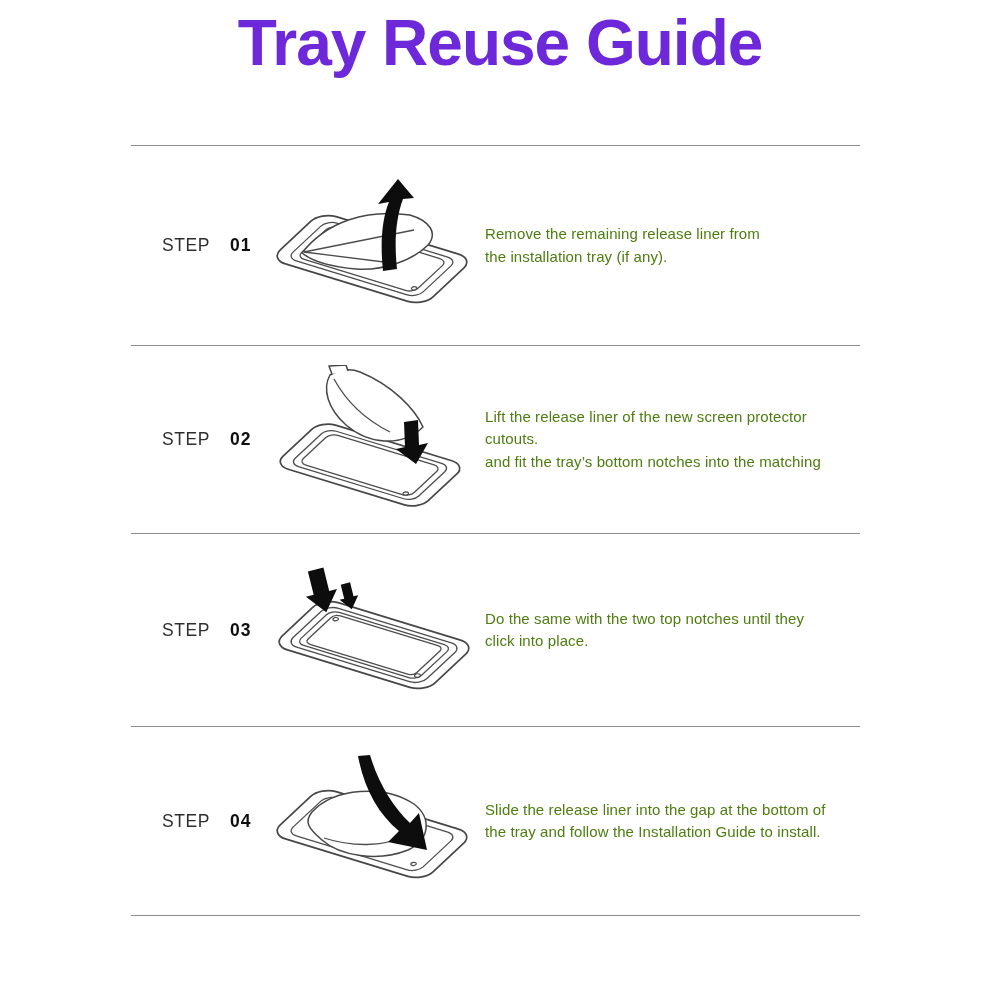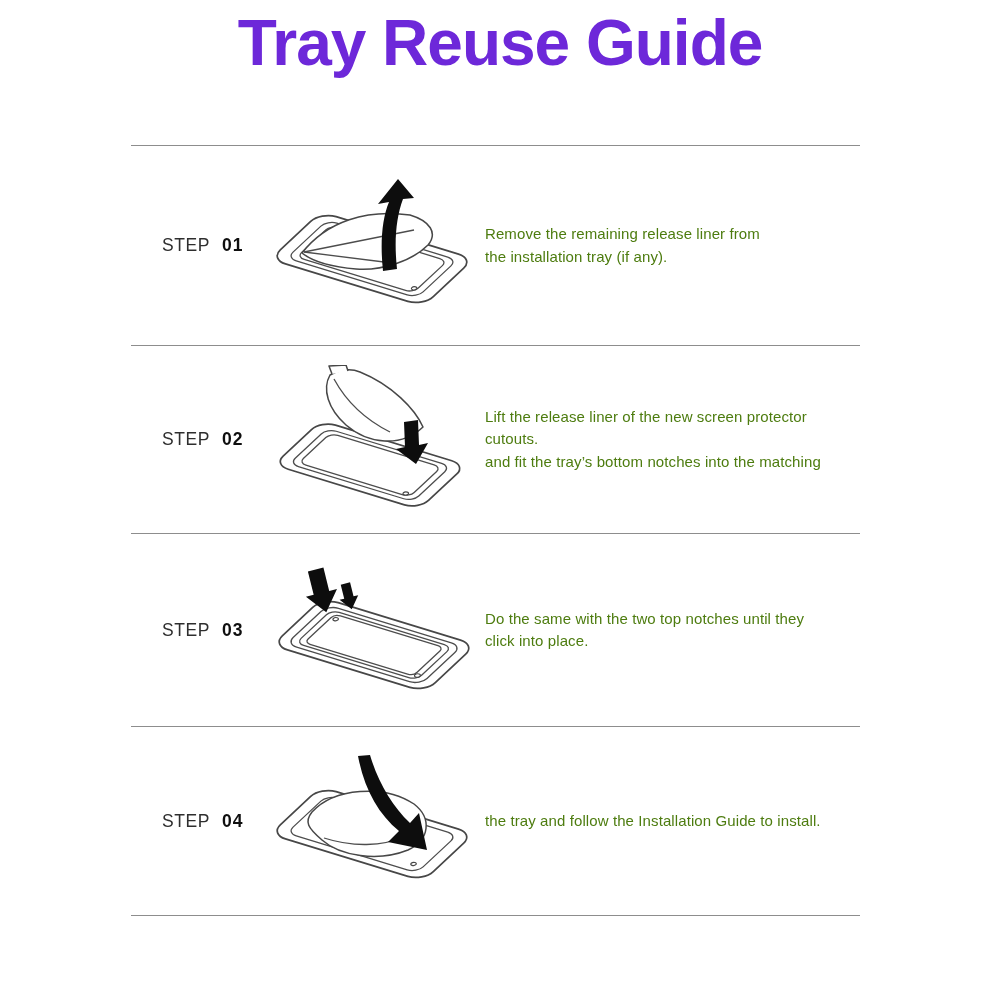--- a/index.html
+++ b/index.html
@@ -41,21 +41,21 @@
     padding-left: 31px;
     font-size: 17.5px;
     letter-spacing: 0.6px;
     color: #2e2e2e;
     white-space: nowrap;
     flex: 0 0 auto;
   }
   .step-label .num {
     font-weight: bold;
     color: #0f0f0f;
-    margin-left: 12px;
+    margin-left: 20px;
     letter-spacing: 1px;
   }
   .illus {
     width: 210px;
     height: 150px;
     flex: 0 0 auto;
   }
   .illus svg { display: block; }
   .desc {
     margin-left: 4px;
@@ -169,18 +169,19 @@
             <rect class="line-art" x="-80" y="-40" width="160" height="80" rx="16" vector-effect="non-scaling-stroke"></rect>
             <rect class="line-art-thin" x="-68" y="-32" width="136" height="64" rx="10" vector-effect="non-scaling-stroke"></rect>
             <circle class="hole" cx="58" cy="22" r="2.4" vector-effect="non-scaling-stroke"></circle>
           </g>
           <path class="sheet" d="M40,66 C62,42 112,38 142,58 C160,72 158,94 136,104 C106,116 68,110 50,94 C36,82 32,76 40,66 Z"></path>
           <path class="line-art-thin" d="M52,92 C80,101 110,101 134,90"></path>
           <path class="arrow" d="M86,10 C92,42 106,68 127,85 L116,96 L155,104 L147,67 L138,77 C120,60 106,36 98,9 Z"></path>
         </svg>
       </div>
       <div class="desc">
+        <div>Slide the release liner into the gap at the bottom of</div>
         <div>the tray and follow the Installation Guide to install.</div>
       </div>
     </section>
 
   </div>
 </div>
 
 </body></html>

